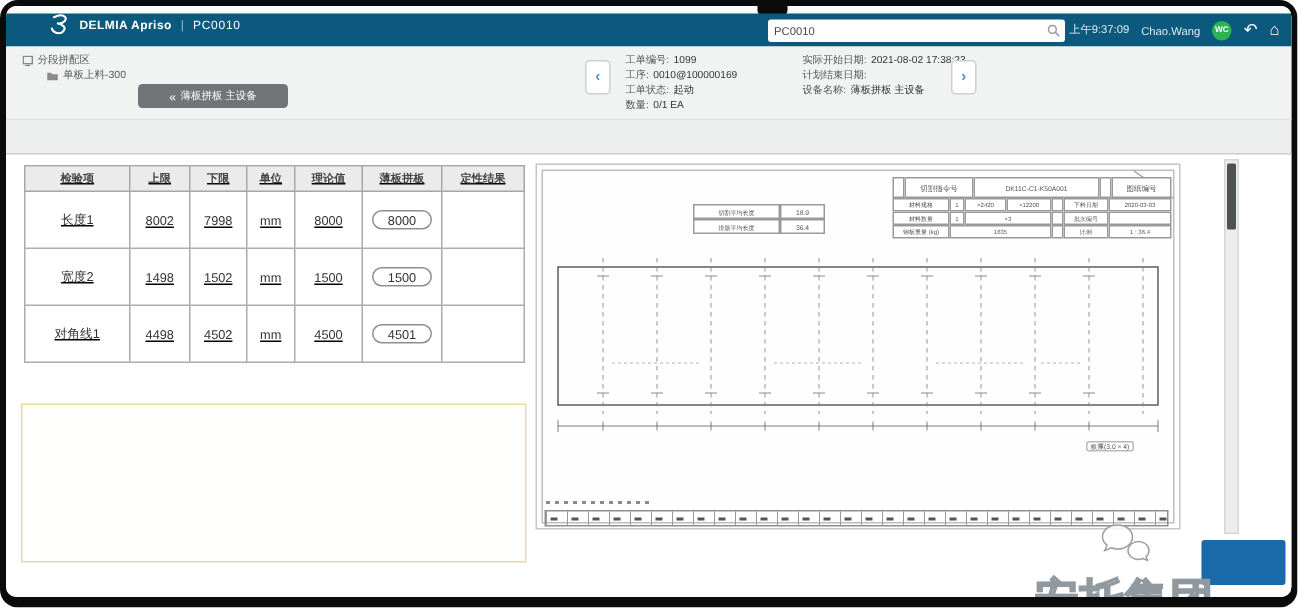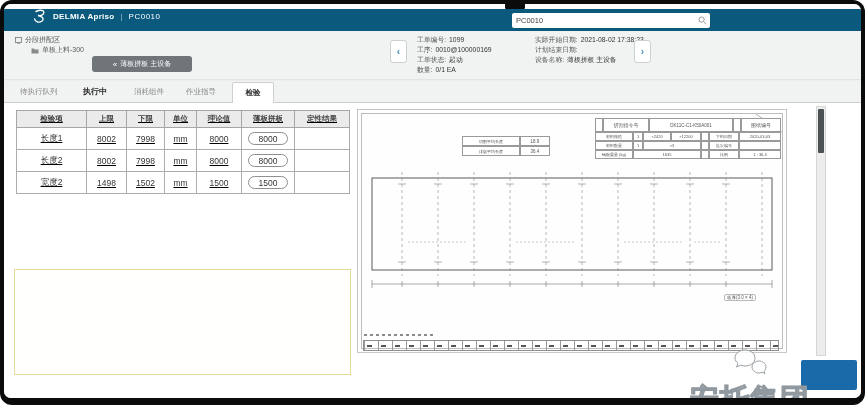--- a/index.html
+++ b/index.html
@@ -38,21 +38,21 @@
   .nav-item { position:absolute; top:6px; font-size:7.5px; color:#8a8a8a; }
   .nav-item.active-main { font-weight:700; color:#2c2c2c; font-size:8px; top:5px; }
   .subtab { position:absolute; left:228px; top:1px; width:42px; height:21px; background:#fff; border:1px solid #cfcfcf; border-bottom:none; border-radius:2px 2px 0 0; font-size:7.5px; font-weight:700; color:#333; text-align:center; line-height:20px; z-index:6; }
 
   
   .panel { position:absolute; left:0; right:0; top:98px; bottom:0; background:#fff; border-top:1px solid #cdcdcd; }
 
   
   table.insp { position:absolute; left:12px; top:7px; border-collapse:collapse; table-layout:fixed;text-decoration:underline; }
   table.insp th { background:#ebebeb; border:1px solid #a6a6a6; height:17px; font-size:7.5px; font-weight:700; color:#444; }
-  table.insp td { border:1px solid #acacac; height:22px; text-align:center; font-size:8.5px; color:#333; }
+  table.insp td { border:1px solid #acacac; height:38px; text-align:center; font-size:8.5px; color:#333; }
   .result-box { display:inline-block; min-width:40px; height:13px; line-height:12px; border:1px solid #8f8f8f; border-radius:7px; font-size:8.5px; padding:0 2px; background:#fff; }
   .note-box { position:absolute; left:10px; top:166px; width:337px; height:106px; border:1px solid #e5dc9c; background:#fffffd; }
 
   
   .drawing { position:absolute; left:353px; top:6px; width:430px; height:244px; background:#fefefe; border:1px solid #c6c6c6; }
   .sheet { position:absolute; left:3px; top:3px; right:3px; bottom:3px; border:1px solid #bdbdbd; }
   .tb-cell { border:0.5px solid #9a9a9a; overflow:hidden; white-space:nowrap; color:#555; display:flex; align-items:center; justify-content:center; background:#fff; }
   .f4 { font-size:4px; } .f45 { font-size:4.5px; } .f5 { font-size:5px; }
   .mini-tb { position:absolute; left:104px; top:26px; width:88px; height:20px; display:grid; grid-template-columns:58px 30px; grid-auto-rows:10px; }
   .main-tb { position:absolute; left:237px; top:8px; width:186px; }
@@ -100,20 +100,27 @@
       </div>
       <div class="searchbox">
         <span class="sval">PC0010</span>
         <span style="display:flex; padding-right:3px;">
           <svg width="9" height="9" viewBox="0 0 9 9">
               <circle cx="3.6" cy="3.6" r="2.6" stroke="#9a9a9a" stroke-width="1" fill="none"></circle>
               <line x1="5.6" y1="5.6" x2="8.2" y2="8.2" stroke="#9a9a9a" stroke-width="1"></line>
             </svg>
         </span>
       </div>
+      <div class="user-wrap">
+        <span class="clock">上午9:37:09</span>
+        <span class="uname">Chao.Wang</span>
+        <span class="avatar">WC</span>
+        <span class="tb-icon">↶</span>
+        <span class="tb-icon" style="font-weight:700;">⌂</span>
+      </div>
     </div>
 
     <div class="headerbar">
       <div class="bc1">
         <span style="display:flex;">
           <svg width="7" height="7" viewBox="0 0 7 7">
               <rect x="0.5" y="0.5" width="6" height="5" stroke="#777" fill="none" stroke-width="0.8"></rect>
               <line x1="2" y1="6.8" x2="5" y2="6.8" stroke="#777" stroke-width="0.8"></line>
             </svg>
         </span>
@@ -147,27 +154,20 @@
         <div class="info-row"><span class="lbl">实际开始日期:</span><span>2021-08-02 17:38:23</span></div>
         <div class="info-row"><span class="lbl">计划结束日期:</span><span></span></div>
         <div class="info-row"><span class="lbl">设备名称:</span><span>薄板拼板 主设备</span></div>
       </div>
 
       <div class="nav-btn" style="left:630px;">
         <span>›</span>
       </div>
     </div>
 
-    <div class="tabrow">
-      <span class="nav-item" style="left:16px;">待执行队列</span>
-      <span class="nav-item active-main" style="left:79px;">执行中</span>
-      <span class="nav-item" style="left:130px;">消耗组件</span>
-      <span class="nav-item" style="left:182px;">作业指导</span>
-      <div class="subtab">检验</div>
-    </div>
 
     <div class="panel">
 
       <table class="insp">
         <colgroup>
             <col style="width:70px">
             <col style="width:40px">
             <col style="width:38px">
             <col style="width:32px">
             <col style="width:45px">
@@ -187,35 +187,35 @@
         <tr>
           <td>长度1</td>
           <td>8002</td>
           <td>7998</td>
           <td>mm</td>
           <td>8000</td>
           <td><span class="result-box">8000</span></td>
           <td></td>
         </tr>
         <tr>
-          <td>长度2</td>
-          <td>8002</td>
-          <td>7998</td>
-          <td>mm</td>
-          <td>8000</td>
-          <td><span class="result-box">8000</span></td>
-          <td></td>
-        </tr>
-        <tr>
           <td>宽度2</td>
           <td>1498</td>
           <td>1502</td>
           <td>mm</td>
           <td>1500</td>
           <td><span class="result-box">1500</span></td>
+          <td></td>
+        </tr>
+        <tr>
+          <td>对角线1</td>
+          <td>4498</td>
+          <td>4502</td>
+          <td>mm</td>
+          <td>4500</td>
+          <td><span class="result-box">4501</span></td>
           <td></td>
         </tr>
       </tbody>
         </table>
 
       <div class="note-box"></div>
 
       <div class="drawing">
         <div class="sheet"></div>
 

